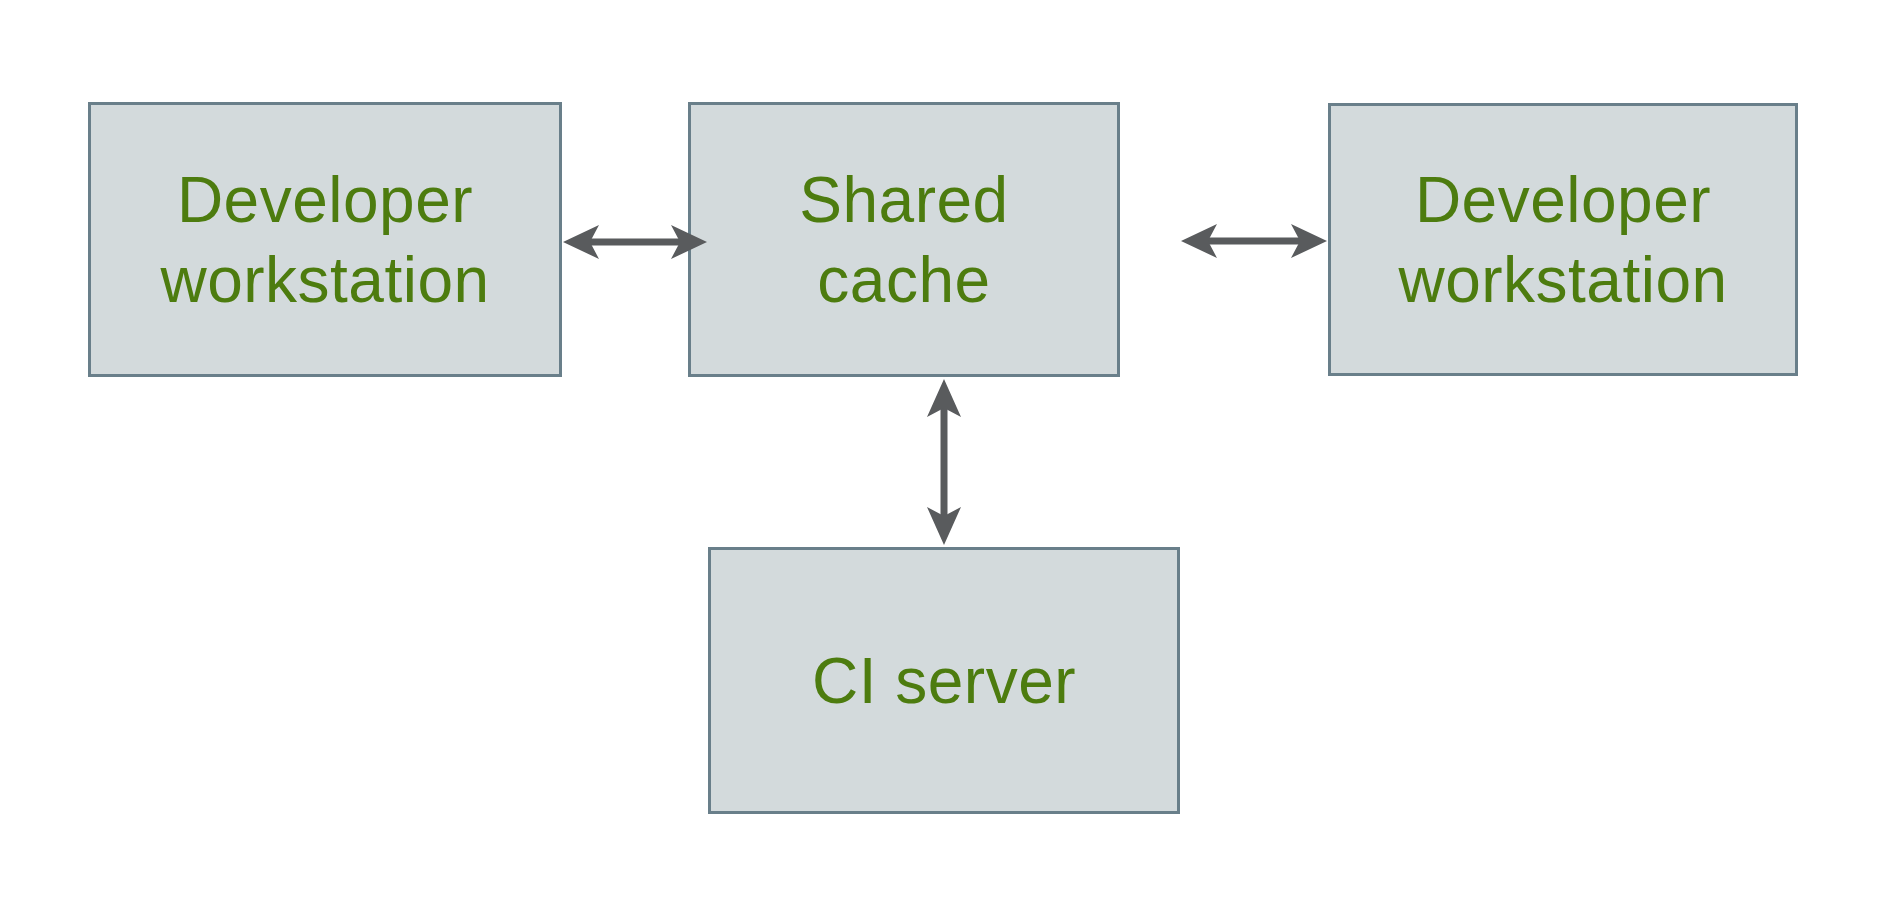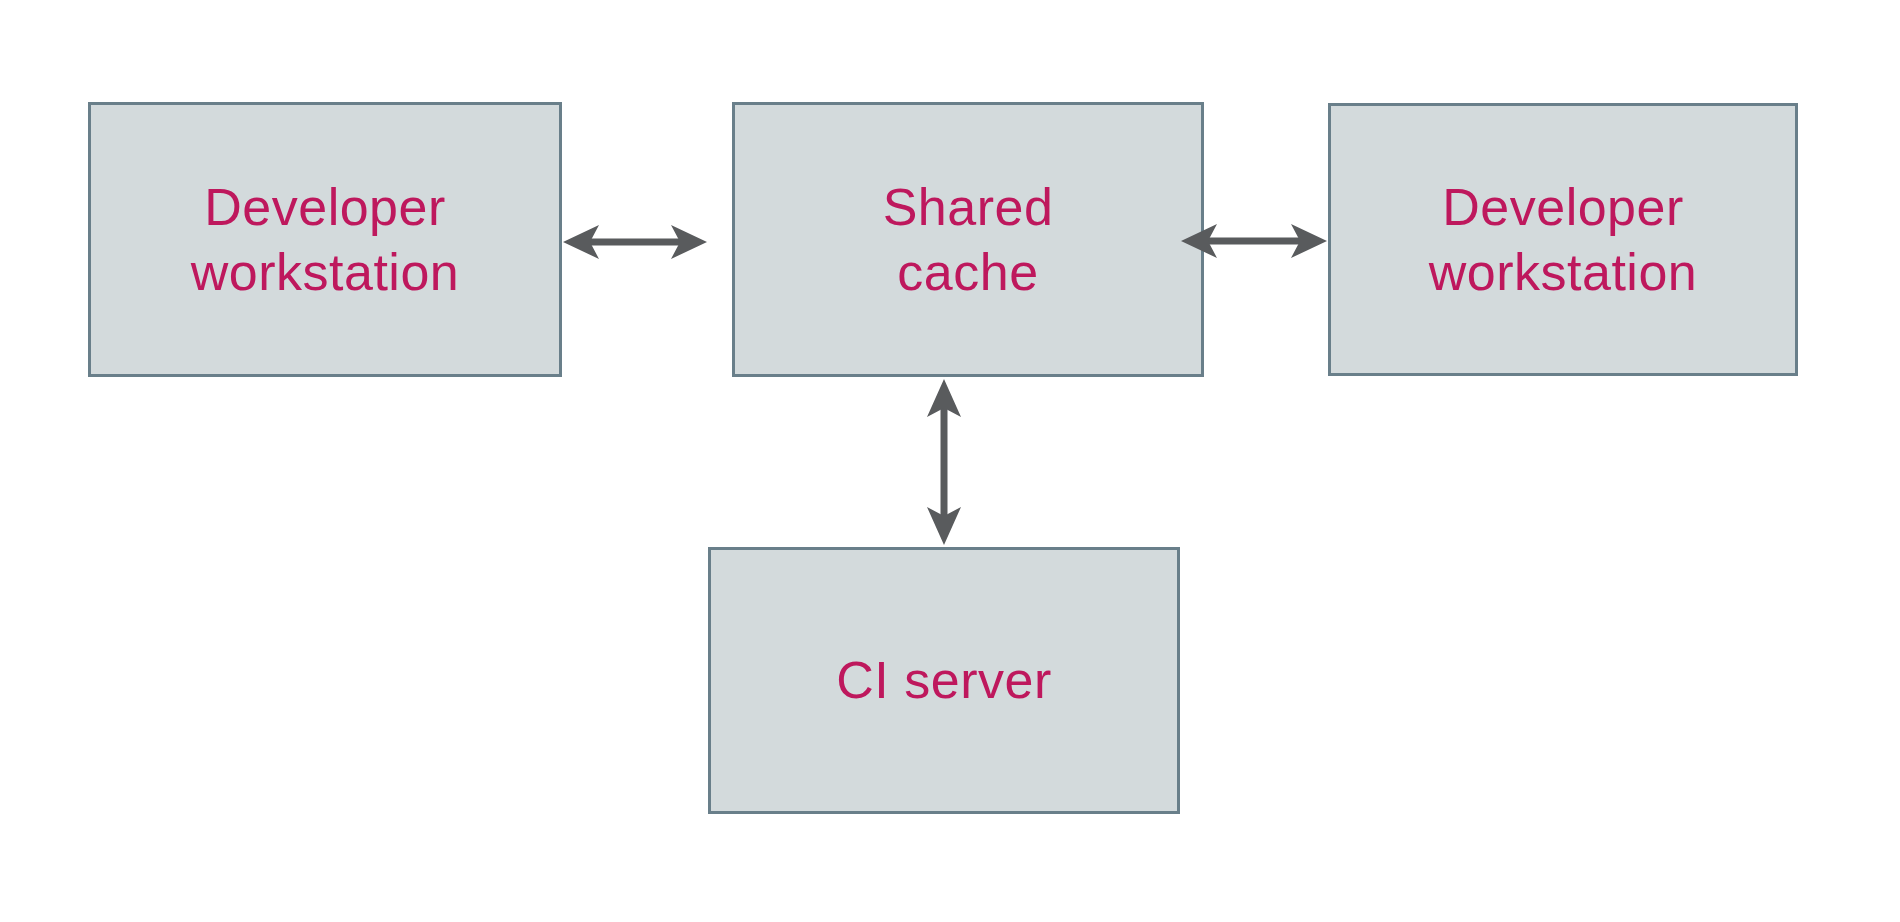--- a/index.html
+++ b/index.html
@@ -15,28 +15,28 @@
   .node {
     position: absolute;
     background: #d3dadc;
     border: 3px solid #697f8a;
     display: flex;
     align-items: center;
     justify-content: center;
     text-align: center;
   }
   .node .label {
-    font-size: 52px;
+    font-size: 64px;
     line-height: 1.25;
-    color: #be185d;
+    color: #4d7c0f;
     white-space: pre-line;
     letter-spacing: 0.5px;
   }
   #node-dev-left   { left: 88px;   top: 102px; width: 474px; height: 275px; }
-  #node-cache      { left: 732px;  top: 102px; width: 472px; height: 275px; }
+  #node-cache      { left: 688px;  top: 102px; width: 432px; height: 275px; }
   #node-dev-right  { left: 1328px; top: 103px; width: 470px; height: 273px; }
   #node-ci         { left: 708px;  top: 547px; width: 472px; height: 267px; }
   .edge { position: absolute; }
   #edge-left   { left: 562px;  top: 212px; width: 146px; height: 60px; }
   #edge-right  { left: 1180px; top: 211px; width: 148px; height: 60px; }
   #edge-bottom { left: 914px;  top: 377px; width: 60px;  height: 170px; }
   .edge svg { display: block; width: 100%; height: 100%; }
   .arrow-shape { fill: #595b5d; stroke: none; }
   .arrow-shaft { stroke: #595b5d; stroke-width: 7; }
 </style>

